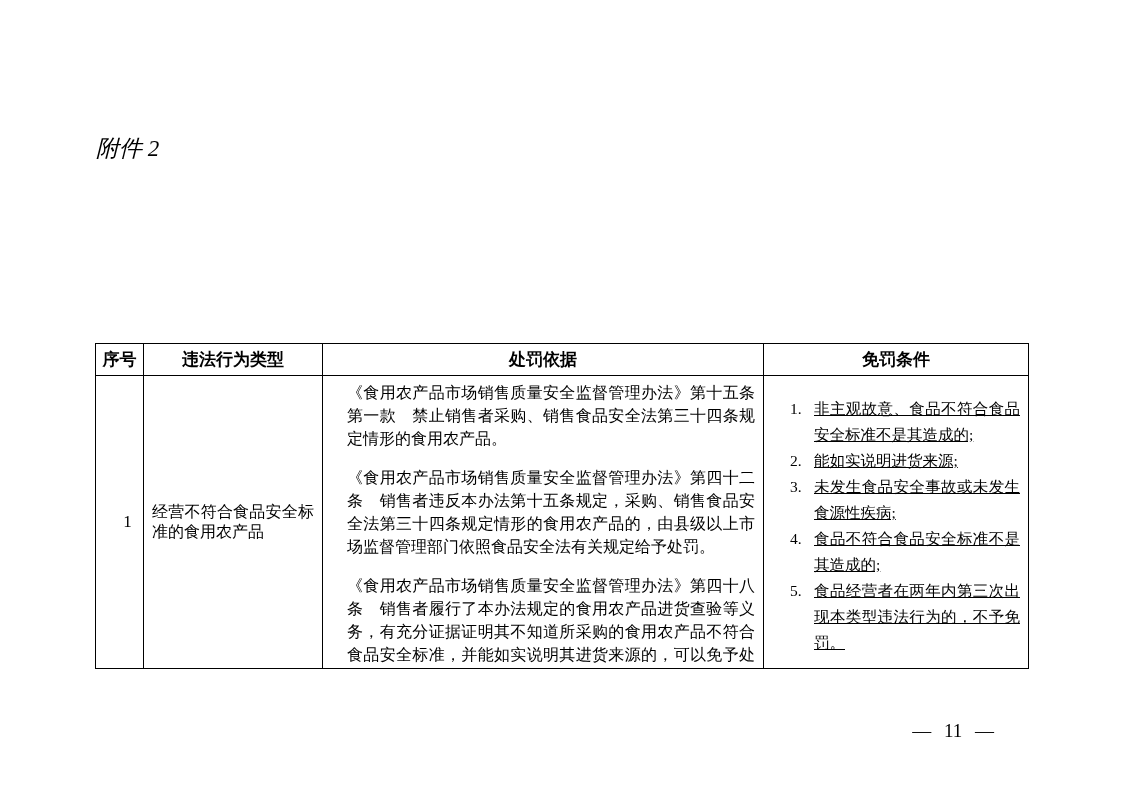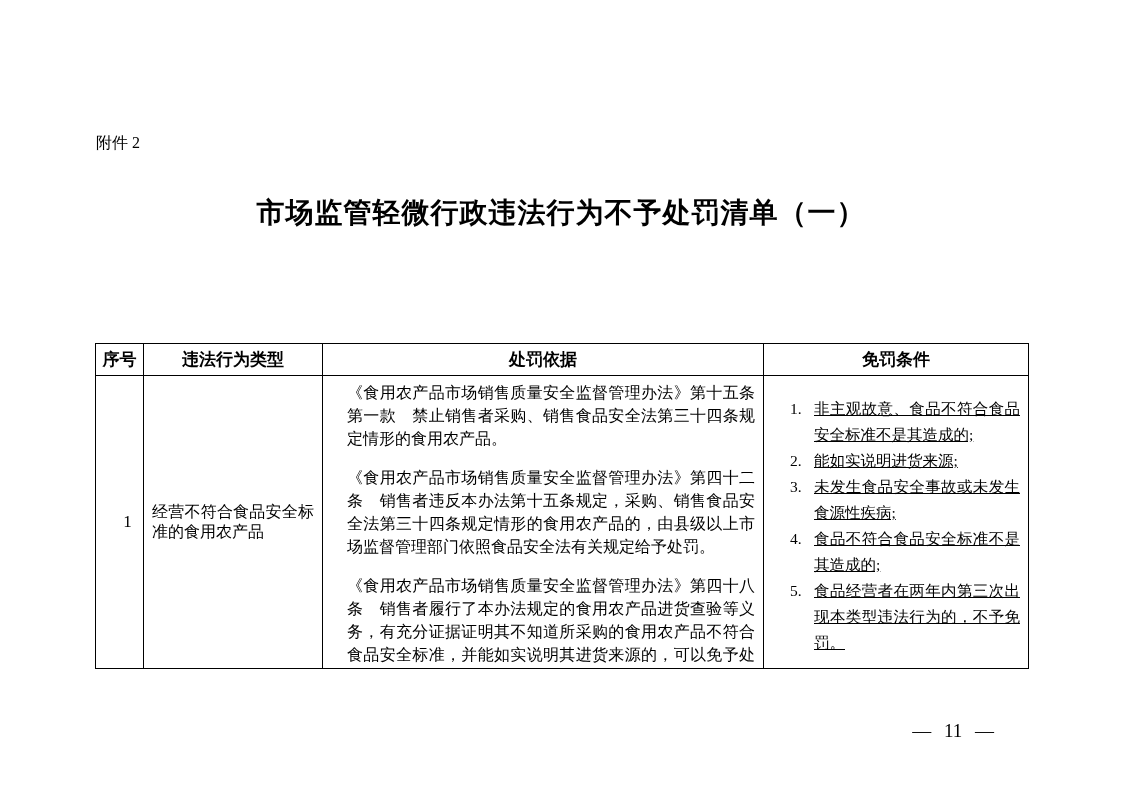--- a/index.html
+++ b/index.html
@@ -8,21 +8,22 @@
     position:relative;
     width:1122px; height:793px;
     background:#ffffff;
     color:#000;
     font-family:"Liberation Serif", serif;
     overflow:hidden;
     margin:0 auto;
   }
   .attachment-label {
     position:absolute; left:96px; top:133px;
-    font-size:16px;
+    font-size:23px;
+    font-style:italic;
   }
   .doc-title {
     position:absolute; left:0; top:194px; width:100%;
     text-align:center;
     font-size:28px; font-weight:bold;
     letter-spacing:1px;
   }
   .intro {
     position:absolute; left:91px; top:270px; width:938px;
     font-size:21px; line-height:46px;
@@ -67,21 +68,20 @@
     font-size:19px; word-spacing:8px;
   }
 </style>
 </head>
 <body>
 
 <div class="page">
 
   <div class="attachment-label">附件 2</div>
 
-  <div class="doc-title">市场监管轻微行政违法行为不予处罚清单（一）</div>
 
 
   <table class="penalty-table">
     <colgroup>
       <col style="width:48px">
       <col style="width:179px">
       <col style="width:441px">
       <col style="width:265px">
     </colgroup>
     <thead>

